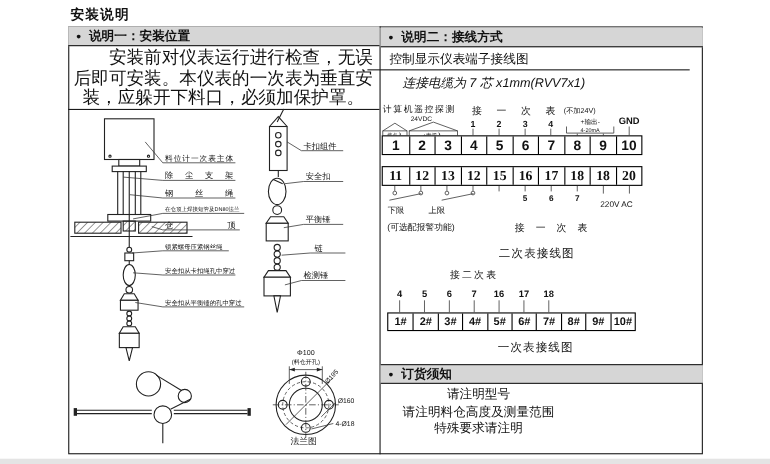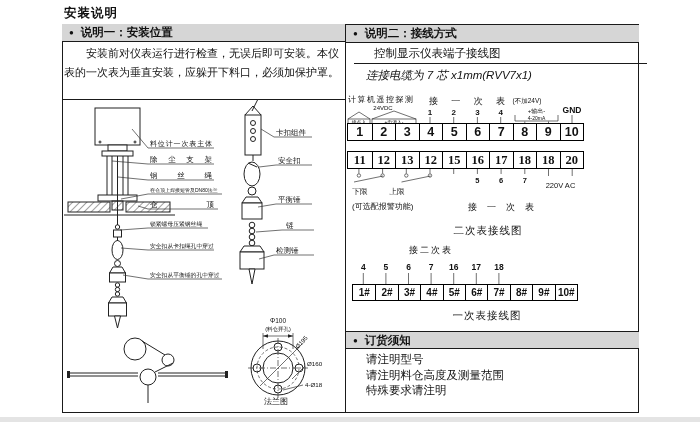--- a/index.html
+++ b/index.html
@@ -1,27 +1,27 @@
 <!DOCTYPE html>
 <html><head>
 <meta charset="utf-8">
 <style>
   html,body{margin:0;padding:0;background:#fff;}
   #page{position:relative;width:700px;height:422px;background:#ffffff;overflow:hidden;
-        font-family:"Liberation Sans","DejaVu Sans",sans-serif;color:#111;}
+        font-family:"Liberation Sans","DejaVu Sans",sans-serif;color:#111;text-align:center;}
   .abs{position:absolute;}
   #doc-title{left:64px;top:5px;font-size:12.5px;font-weight:bold;letter-spacing:1px;}
   #table-frame{left:62px;top:24px;width:577px;height:389px;border:1.5px solid #1a1a1a;box-sizing:border-box;}
   #col-left{left:62px;top:24px;width:284px;height:389px;border-right:1px solid #1a1a1a;box-sizing:border-box;}
   .sec-header{height:18px;background:#d6d6d6;border-bottom:1px solid #1a1a1a;box-sizing:border-box;
               display:flex;align-items:center;font-size:11.5px;font-weight:bold;}
   .sec-header .bullet{font-size:8px;padding:0 7px 0 7px;}
-  #left-paragraph{left:64px;top:44px;width:278px;font-size:11px;line-height:18.5px;text-indent:2em;}
+  #left-paragraph{left:64px;top:44px;width:278px;font-size:16px;line-height:18.5px;text-indent:2em;}
   #left-para-divider{left:62px;top:99px;width:283px;border-top:1px solid #1a1a1a;}
-  #right-row1{left:354px;top:43px;width:293px;height:21px;border-bottom:1px solid #1a1a1a;box-sizing:border-box;
+  #right-row1{left:334px;top:43px;width:293px;height:21px;border-bottom:1px solid #1a1a1a;box-sizing:border-box;
               display:flex;align-items:center;font-size:11.5px;padding-left:20px;}
   #cable-note{left:366px;top:68px;font-size:11.5px;font-style:italic;}
   #order-header{left:346px;top:331px;width:293px;border-top:1px solid #1a1a1a;box-sizing:border-box;}
   #order-items{left:366px;top:352px;font-size:11.5px;line-height:15.5px;}
   .trow{position:absolute;display:grid;grid-template-columns:repeat(10,1fr);background:#fff;
         border:1.2px solid #000;box-sizing:border-box;}
   .trow>div{border-left:1px solid #000;display:flex;align-items:center;justify-content:center;font-weight:bold;}
   .trow>div:first-child{border-left:none;}
   #trow1,#trow2{left:347px;width:237px;height:18px;font-size:12.5px;}
   #trow1{top:123px;}

